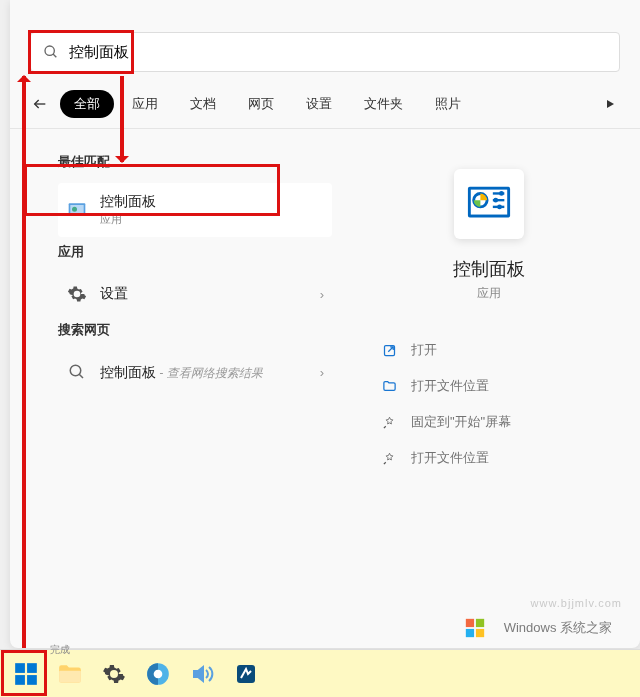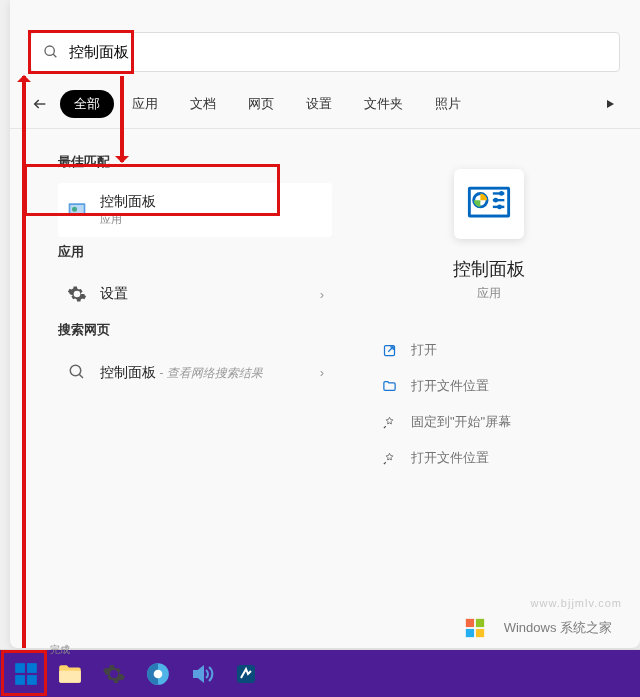--- a/index.html
+++ b/index.html
@@ -34,21 +34,21 @@
     .chev { color: #999; font-size: 13px; margin-left: 8px; }
     
     .big-icon-wrap { width: 70px; height: 70px; background: #fff; border-radius: 6px; box-shadow: 0 2px 8px rgba(0,0,0,0.12); display: flex; align-items: center; justify-content: center; margin-bottom: 18px; }
     .big-title { font-size: 18px; color: #222; margin-bottom: 4px; }
     .big-sub { font-size: 12px; color: #888; margin-bottom: 30px; }
     
     .actions { width: 100%; padding: 0 20px; }
     .action-row { display: flex; align-items: center; padding: 9px 4px; cursor: pointer; font-size: 13px; color: #737373; }
     .action-row svg { width: 15px; height: 15px; margin-right: 14px; }
     
-    .taskbar { position: absolute; bottom: 0; left: 0; right: 0; height: 48px; background: #4c1d95; border-top: 1px solid #ddd; display: flex; align-items: center; padding: 0 4px; }
+    .taskbar { position: absolute; bottom: 0; left: 0; right: 0; height: 48px; background: #fef9c3; border-top: 1px solid #ddd; display: flex; align-items: center; padding: 0 4px; }
     .tb-item { width: 44px; height: 40px; display: flex; align-items: center; justify-content: center; cursor: pointer; }
     
     .watermark { position: absolute; bottom: 58px; right: 28px; display: flex; align-items: center; gap: 18px; font-size: 13px; color: #666; opacity: 0.85; }
     .watermark-url { position: absolute; bottom: 88px; right: 18px; font-size: 11px; color: #aaa; opacity: 0.6; letter-spacing: 1px; padding-left: 12px; }
     
     
     .anno { position: absolute; border: 3px solid #d11; pointer-events: none; }
     .anno-search { top: 30px; left: 28px; width: 106px; height: 44px; }
     .anno-result { top: 164px; left: 24px; width: 256px; height: 52px; }
     .anno-start { bottom: 1px; left: 1px; width: 46px; height: 46px; }

